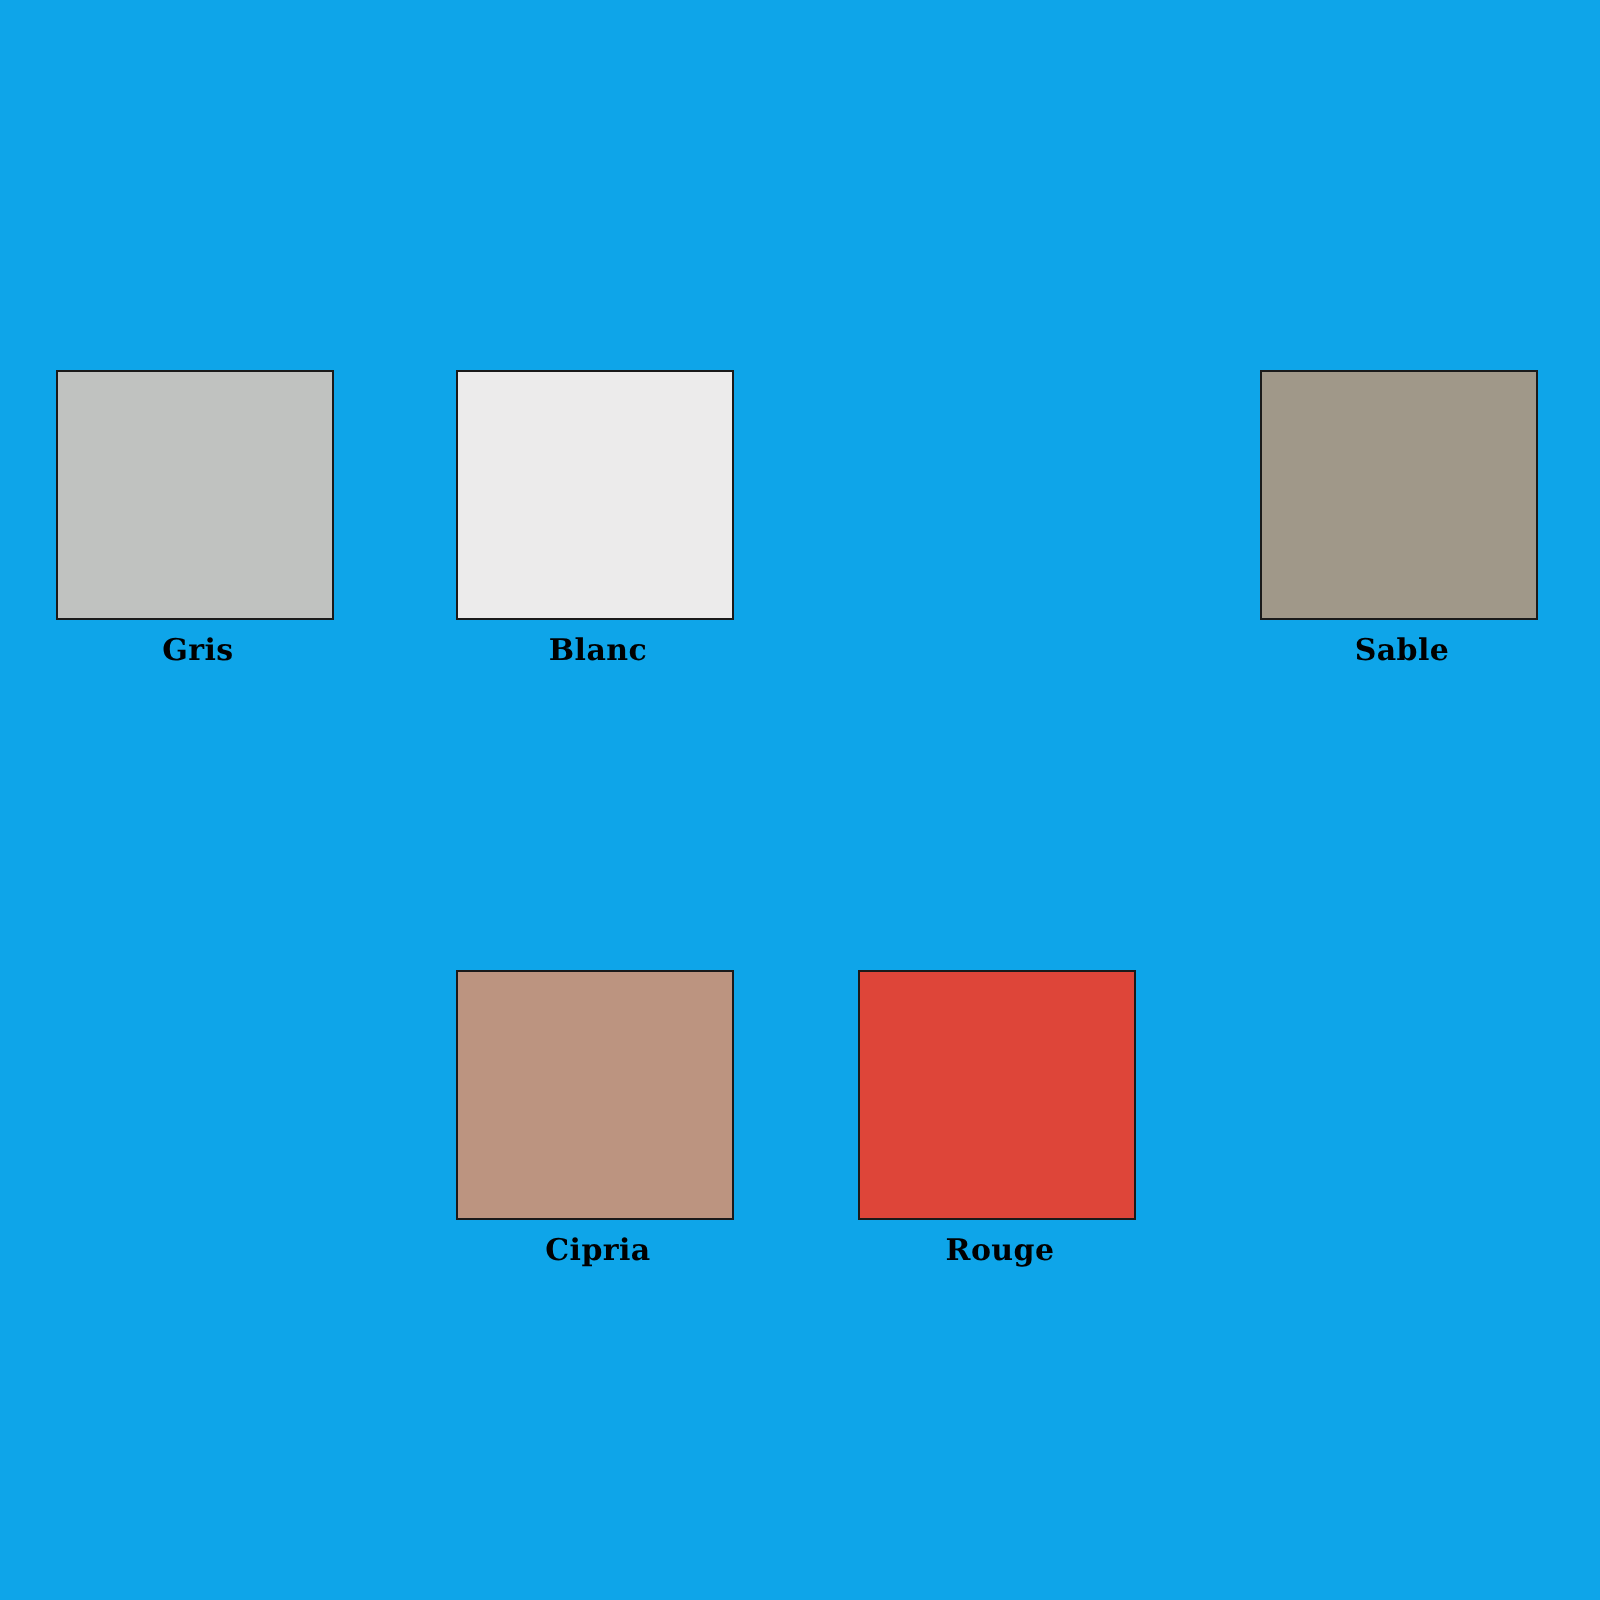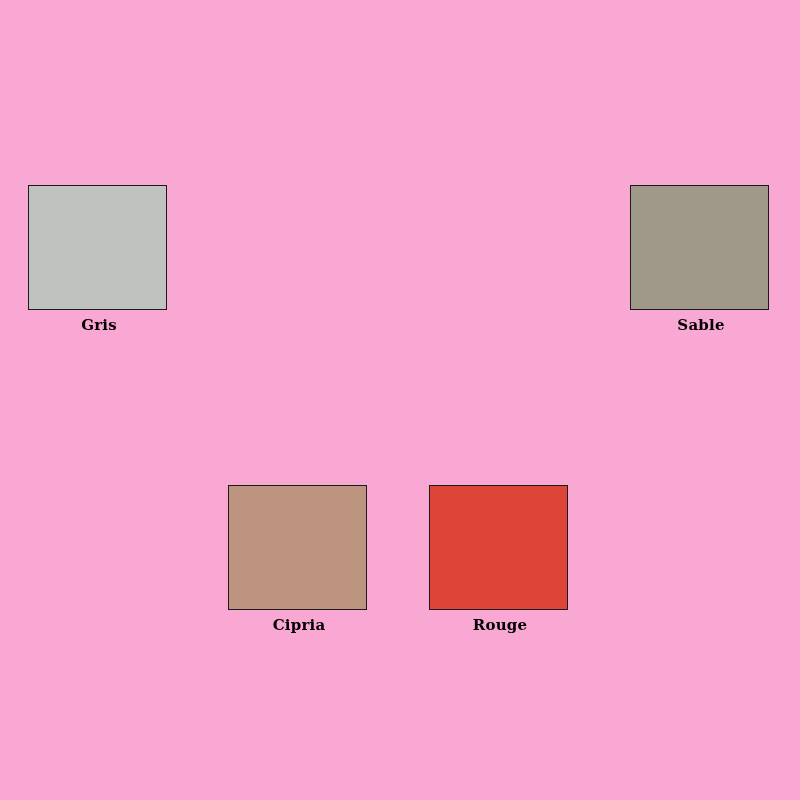--- a/index.html
+++ b/index.html
@@ -62,29 +62,33 @@
     line-height: 18px;
     color: #000000;
     margin-top: 6px;
     letter-spacing: 0.2px;
     white-space: nowrap;
   }
 </style>
 </head>
 <body>
 
-<div id="palette-figure" style="background: #f9a8d4; text-decoration: underline;">
+<div id="palette-figure" style="background: #0ea5e9; text-decoration: underline;">
 
   <div class="swatch-row" id="swatch-row-1">
 
     <div class="swatch-cell" data-col="0">
       <span class="swatch-chip" style="background-color: rgb(192, 194, 192); border-color: rgb(26, 26, 26);"></span>
       <span class="swatch-label" style="color: rgb(0, 0, 0);">Gris</span>
     </div>
 
+    <div class="swatch-cell" data-col="1">
+      <span class="swatch-chip" style="background-color: rgb(236, 235, 235); border-color: rgb(26, 26, 26);"></span>
+      <span class="swatch-label" style="color: rgb(0, 0, 0);">Blanc</span>
+    </div>
 
 
     <div class="swatch-cell" data-col="3">
       <span class="swatch-chip" style="background-color: rgb(160, 152, 137); border-color: rgb(26, 26, 26);"></span>
       <span class="swatch-label" style="color: rgb(0, 0, 0);">Sable</span>
     </div>
 
   </div>
 
   <div class="swatch-row" id="swatch-row-2">

